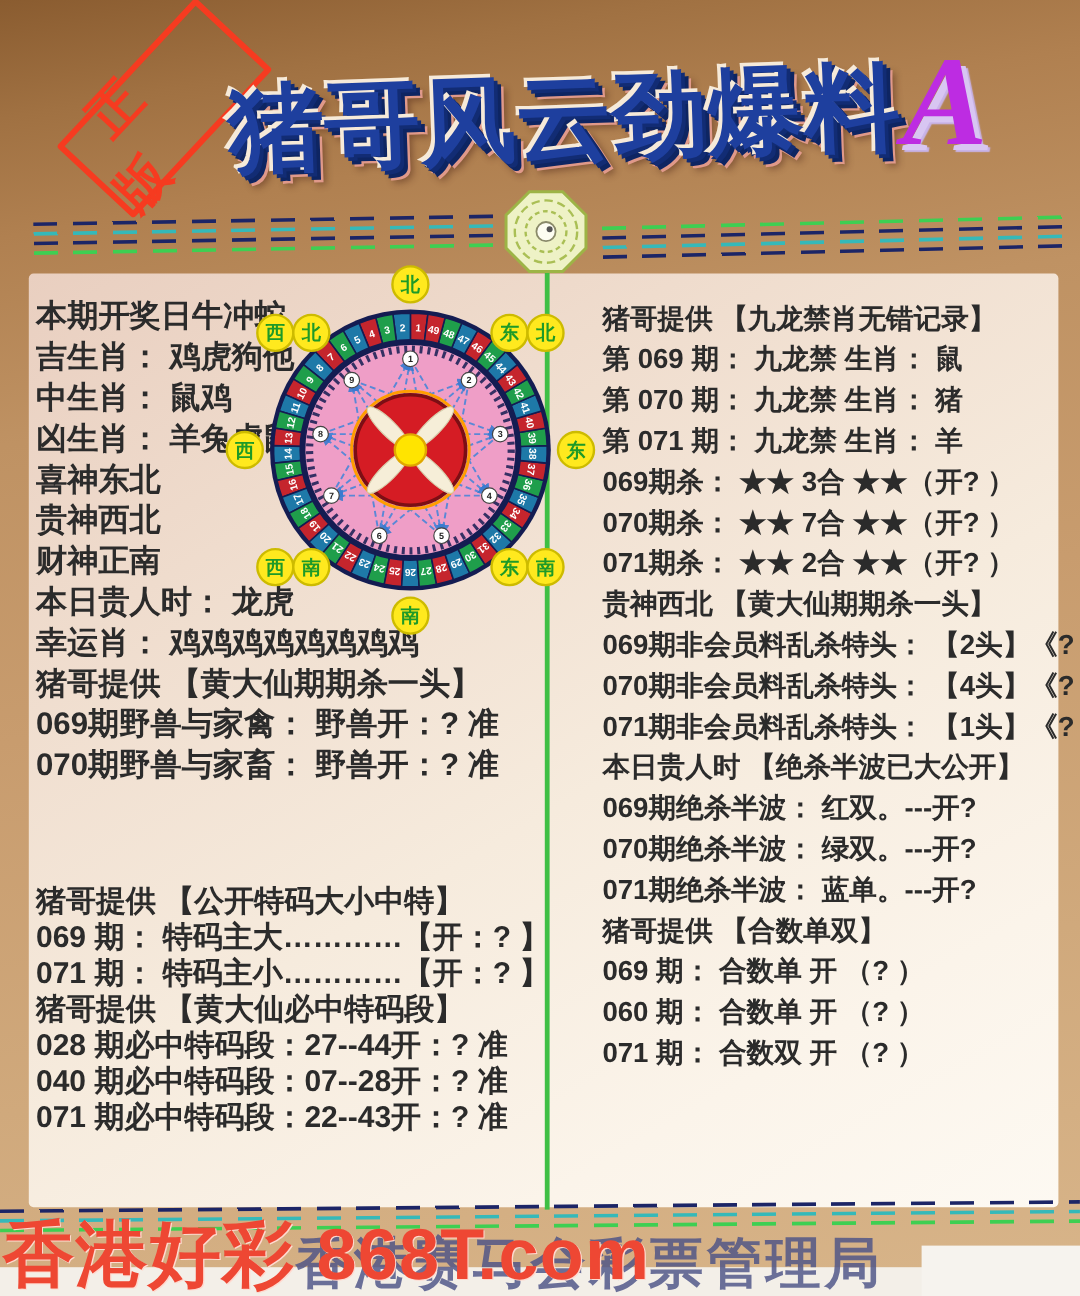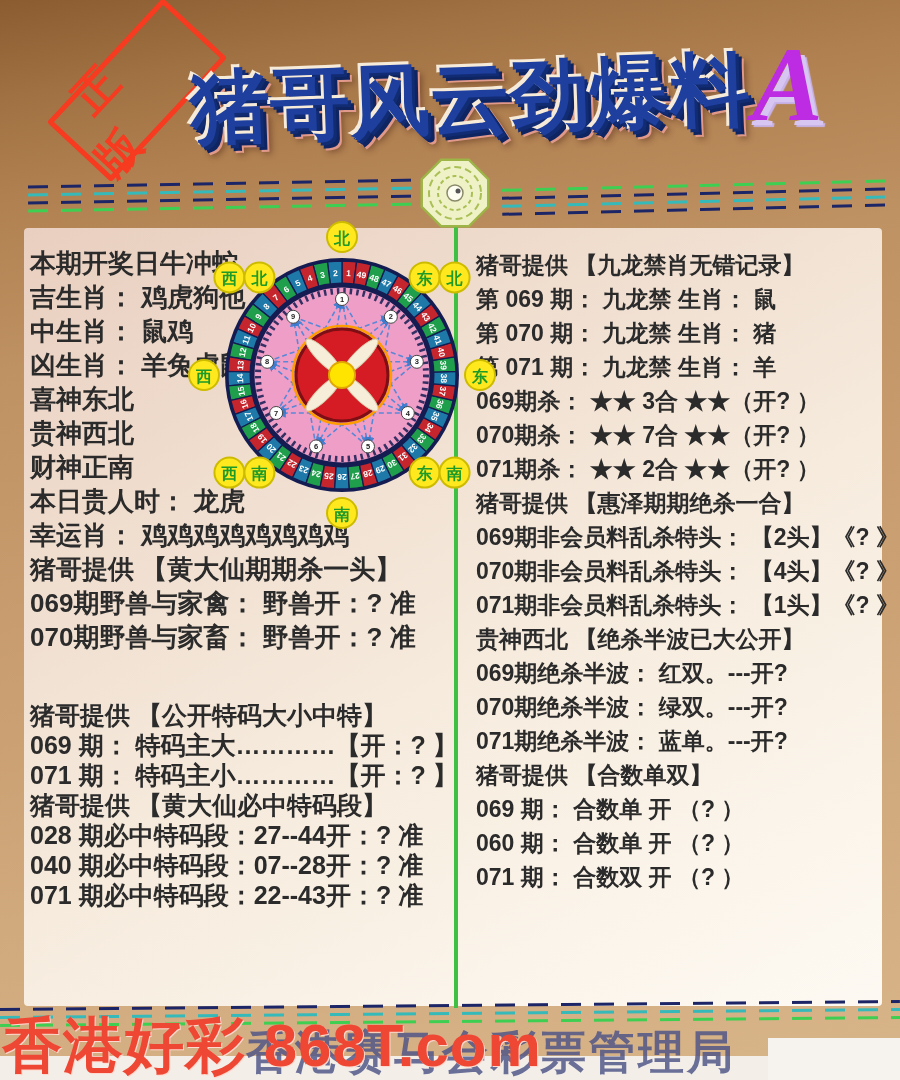--- a/index.html
+++ b/index.html
@@ -32,23 +32,23 @@
   .div-left{left:28px;top:182px;width:392px;transform:rotate(-1deg);}
   .div-right{left:502px;top:184px;width:392px;transform:rotate(-1.4deg);}
   .div-bottom{left:0;top:1004px;width:900px;transform:rotate(-.5deg);}
   .dashrow{height:3px;margin-bottom:5px;background:repeating-linear-gradient(90deg,var(--c) 0 20px,transparent 20px 33px);}
   .vline{position:absolute;left:454px;top:216px;width:4px;height:792px;background:#3fbf44;z-index:2;}
   .bagua{position:absolute;left:413px;top:154px;z-index:4;}
   .col{position:absolute;z-index:3;color:#2b2b2b;font-weight:bold;}
   .col .ln{white-space:nowrap;}
   .left-upper{left:30px;top:246px;width:430px;}
   .left-upper .ln{font-size:26px;height:34px;line-height:34px;}
-  .left-lower{left:30px;top:700px;width:430px;}
+  .left-lower{left:30px;top:736px;width:430px;}
   .left-lower .ln{font-size:25px;height:30px;line-height:30px;}
-  .right-col{left:476px;top:248px;width:396px;}
+  .right-col{left:502px;top:248px;width:396px;}
   .right-col .ln{font-size:23px;height:34px;line-height:34px;}
   .wheel{position:absolute;left:182px;top:215px;width:320px;height:320px;z-index:4;}
   .footer-strip{position:absolute;left:0;top:1056px;width:900px;height:24px;background:#f3efe8;z-index:1;}
   .white-box{position:absolute;left:768px;top:1038px;width:132px;height:42px;background:#f6f3ee;z-index:1;}
   .org-blue{
     position:absolute;left:246px;top:1022px;z-index:5;white-space:nowrap;
     font-size:46px;font-weight:bold;color:#4d5387;opacity:.82;letter-spacing:3px;
   }
   .wm-red{
     position:absolute;left:2px;top:1006px;z-index:6;white-space:nowrap;
@@ -288,25 +288,25 @@
   </div>
 
 <div class="col right-col">
     <div class="ln">猪哥提供 【九龙禁肖无错记录】</div>
     <div class="ln">第 069 期： 九龙禁 生肖：  鼠</div>
     <div class="ln">第 070 期： 九龙禁 生肖：  猪</div>
     <div class="ln">第 071 期： 九龙禁 生肖：  羊</div>
     <div class="ln">069期杀： ★★ 3合 ★★（开?  ）</div>
     <div class="ln">070期杀： ★★ 7合 ★★（开?  ）</div>
     <div class="ln">071期杀： ★★ 2合 ★★（开?  ）</div>
-    <div class="ln">猪哥提供 【惠泽期期绝杀一合】</div>
+    <div class="ln">贵神西北 【黄大仙期期杀一头】</div>
     <div class="ln">069期非会员料乱杀特头： 【2头】《? 》</div>
     <div class="ln">070期非会员料乱杀特头： 【4头】《? 》</div>
     <div class="ln">071期非会员料乱杀特头： 【1头】《? 》</div>
-    <div class="ln">贵神西北 【绝杀半波已大公开】</div>
+    <div class="ln">本日贵人时 【绝杀半波已大公开】</div>
     <div class="ln">069期绝杀半波：  红双。---开?</div>
     <div class="ln">070期绝杀半波：  绿双。---开?</div>
     <div class="ln">071期绝杀半波：  蓝单。---开?</div>
     <div class="ln">猪哥提供 【合数单双】</div>
     <div class="ln">069 期：  合数单  开 （?  ）</div>
     <div class="ln">060 期：  合数单  开 （?  ）</div>
     <div class="ln">071 期：  合数双  开 （?  ）</div>
   </div>
 
 <div class="divider div-bottom">

